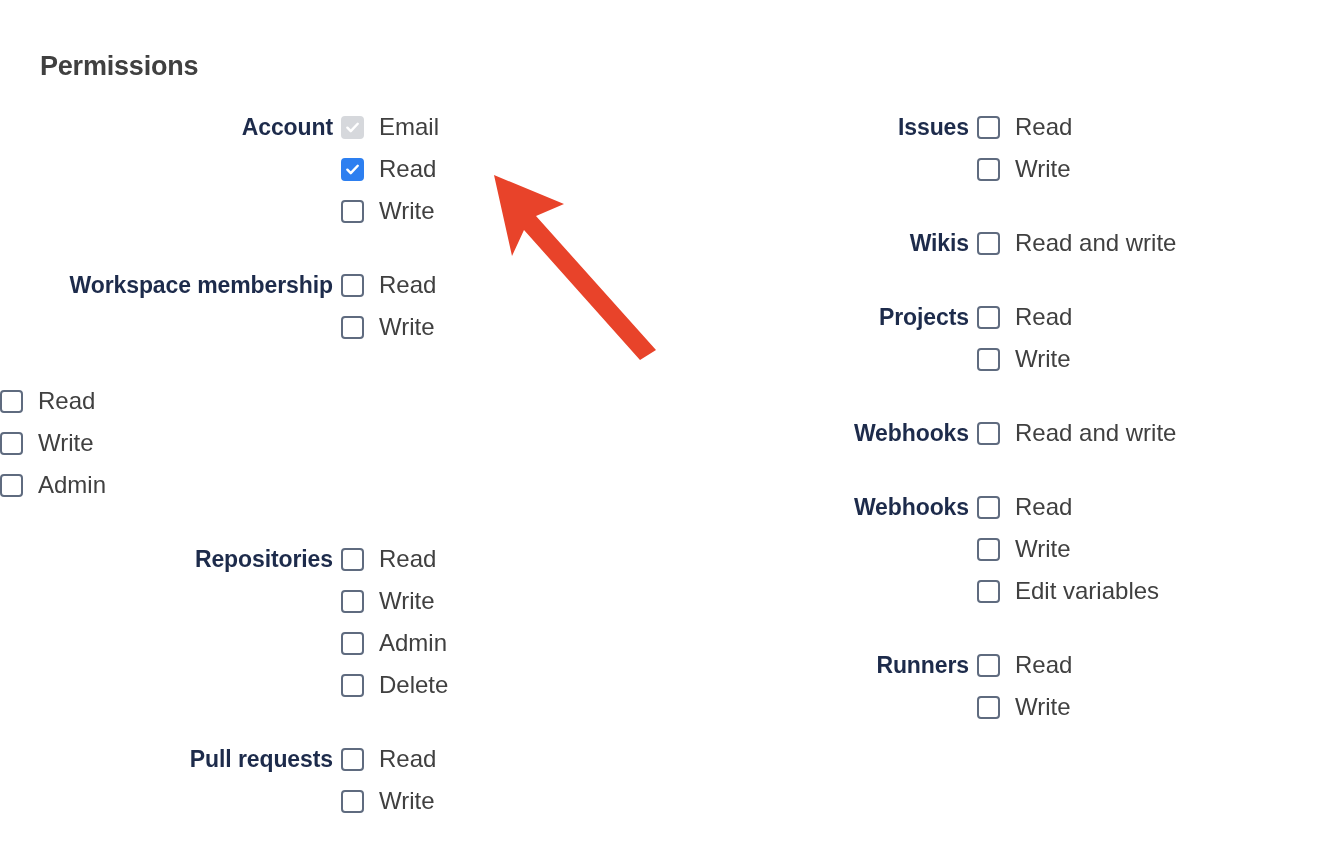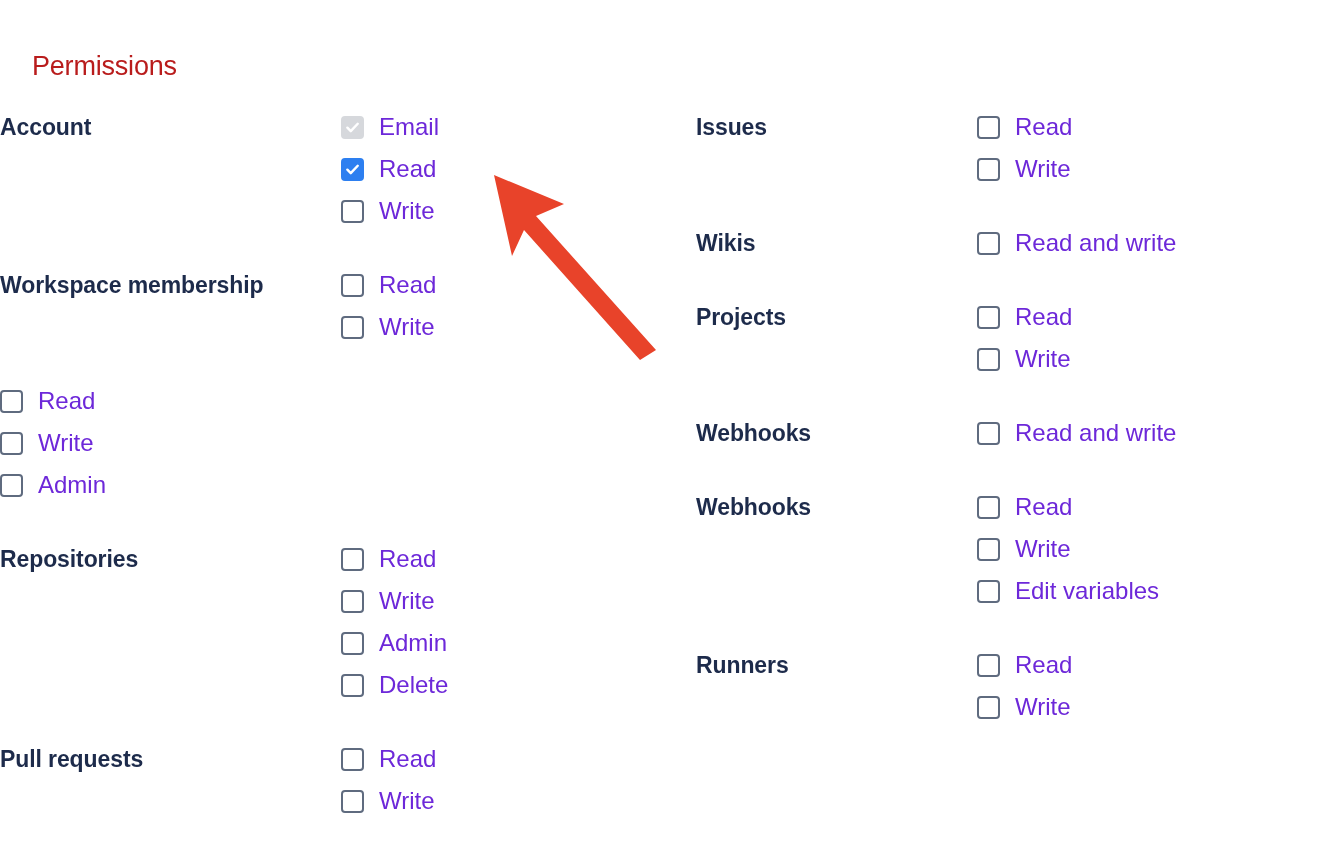--- a/index.html
+++ b/index.html
@@ -12,25 +12,25 @@
     width: 1322px;
     height: 844px;
     position: relative;
     overflow: hidden;
     font-family: "Liberation Sans", sans-serif;
     -webkit-font-smoothing: antialiased;
   }
 
   #page-title {
     position: absolute;
-    left: 32px;
+    left: 40px;
     top: 50px;
     font-size: 27px;
-    font-weight: normal;
-    color: #b91c1c;
+    font-weight: bold;
+    color: #404040;
     letter-spacing: -0.2px;
     line-height: 32px;
   }
 
   .columns {
     position: absolute;
     left: 0;
     top: 106px;
     width: 1322px;
   }
@@ -47,21 +47,21 @@
     display: flex;
     align-items: flex-start;
     margin-bottom: 32px;
   }
   .group:last-child { margin-bottom: 0; }
 
   .group-label {
     font-size: 23px;
     font-weight: bold;
     color: #1d2b4b;
-    text-align: left;
+    text-align: right;
     line-height: 42px;
     letter-spacing: -0.1px;
     padding-right: 8px;
     flex: 0 0 auto;
   }
   .col-left  .group-label { width: 341px; }
   .col-right .group-label { width: 281px; }
 
   .options { flex: 1 1 auto; }
 
@@ -92,21 +92,21 @@
     position: absolute;
     left: 0; top: 0;
     width: 100%; height: 100%;
     display: none;
   }
   .cb.checked .tick,
   .cb.disabled-checked .tick { display: block; }
 
   .opt-label {
     font-size: 24px;
-    color: #6d28d9;
+    color: #404040;
     line-height: 28px;
     margin-left: 15px;
     white-space: nowrap;
   }
 
   #cursor-arrow {
     position: absolute;
     left: 480px;
     top: 160px;
     width: 185px;

